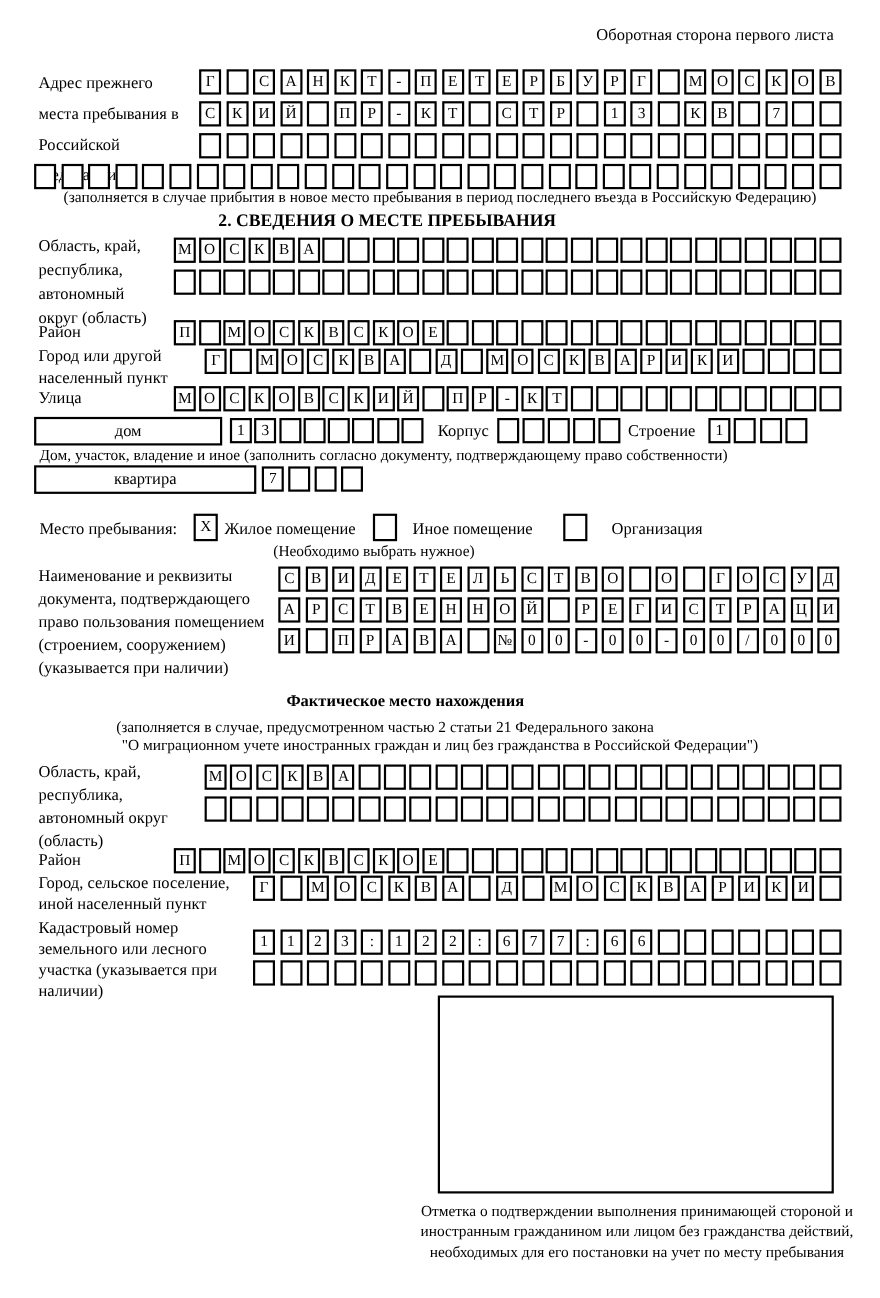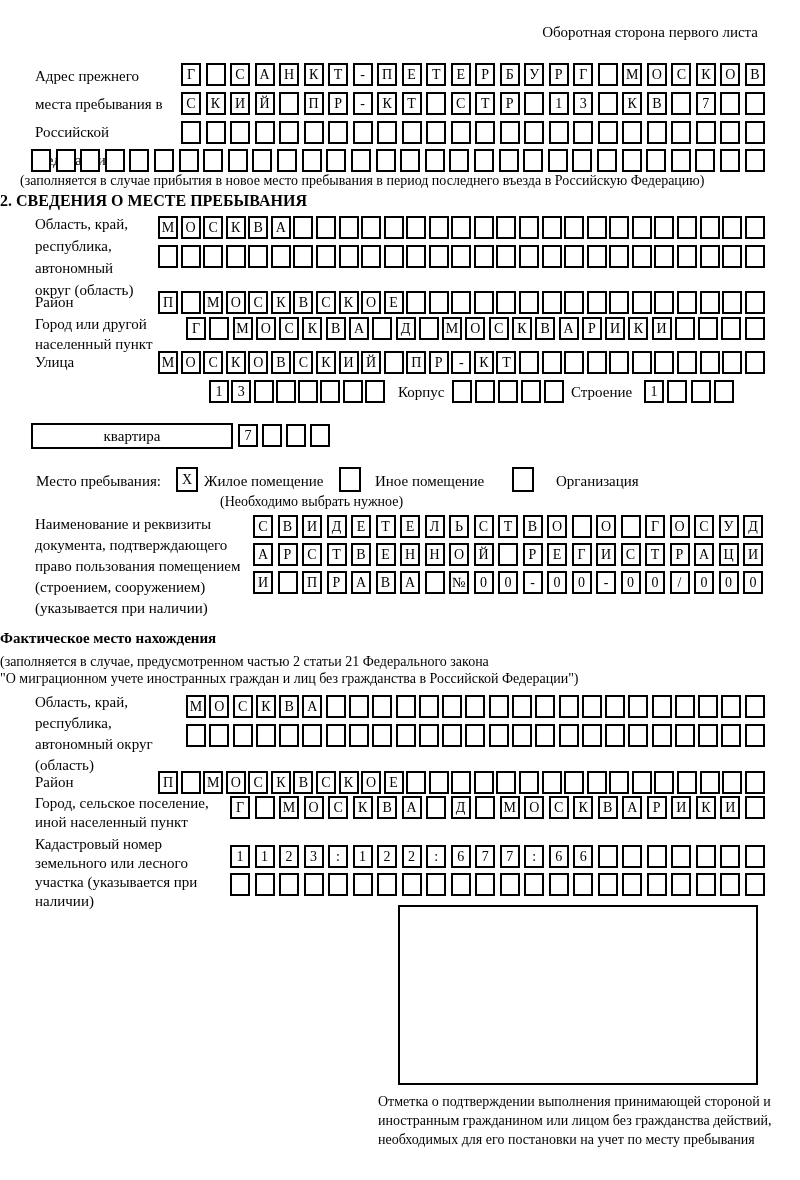--- a/index.html
+++ b/index.html
@@ -3,21 +3,21 @@
 <meta charset="utf-8">
 <style>
   html,body{margin:0;padding:0;background:#fff;}
   #page{
     position:relative;width:800px;height:1180px;background:#ffffff;
     font-family:"Liberation Serif", serif;color:#000;overflow:hidden;
   }
   .abs{position:absolute;}
   .lbl{font-size:15px;line-height:21px;}
   .note{font-size:14px;}
-  .center{}
+  .center{text-align:center;}
   .bold{font-weight:bold;}
   .cellrow{position:absolute;display:flex;justify-content:space-between;}
   .cell{
     width:20px;height:23px;border:2px solid #000;box-sizing:border-box;
     display:flex;align-items:center;justify-content:center;
     font-size:14px;line-height:1;flex:0 0 auto;background:#fff;
   }
   .widebox{
     position:absolute;border:2px solid #000;box-sizing:border-box;height:26px;
     display:flex;align-items:center;justify-content:center;font-size:15px;background:#fff;
@@ -296,20 +296,21 @@
       <span class="cell"></span>
       <span class="cell"></span>
       <span class="cell"></span>
       <span class="cell"></span>
       <span class="cell"></span>
       <span class="cell"></span>
       <span class="cell"></span>
       <span class="cell"></span>
     </div>
 
+  <div class="widebox" style="left:31px;top:379px;width:171px;">дом</div>
   <div class="cellrow" style="left:209px;top:380px;width:176px;">
       <span class="cell">1</span>
       <span class="cell">3</span>
       <span class="cell"></span>
       <span class="cell"></span>
       <span class="cell"></span>
       <span class="cell"></span>
       <span class="cell"></span>
       <span class="cell"></span>
     </div>
@@ -322,20 +323,21 @@
       <span class="cell"></span>
     </div>
   <div class="abs lbl" style="left:571px;top:382px;">Строение</div>
   <div class="cellrow" style="left:644px;top:380px;width:90px;">
       <span class="cell">1</span>
       <span class="cell"></span>
       <span class="cell"></span>
       <span class="cell"></span>
     </div>
 
+  <div class="abs note" style="left:36px;top:407px;width:700px;">Дом, участок, владение и иное (заполнить согласно документу, подтверждающему право собственности)</div>
 
   <div class="widebox" style="left:31px;top:423px;width:202px;">квартира</div>
   <div class="cellrow" style="left:238px;top:424px;width:92px;">
       <span class="cell">7</span>
       <span class="cell"></span>
       <span class="cell"></span>
       <span class="cell"></span>
     </div>
 
 

